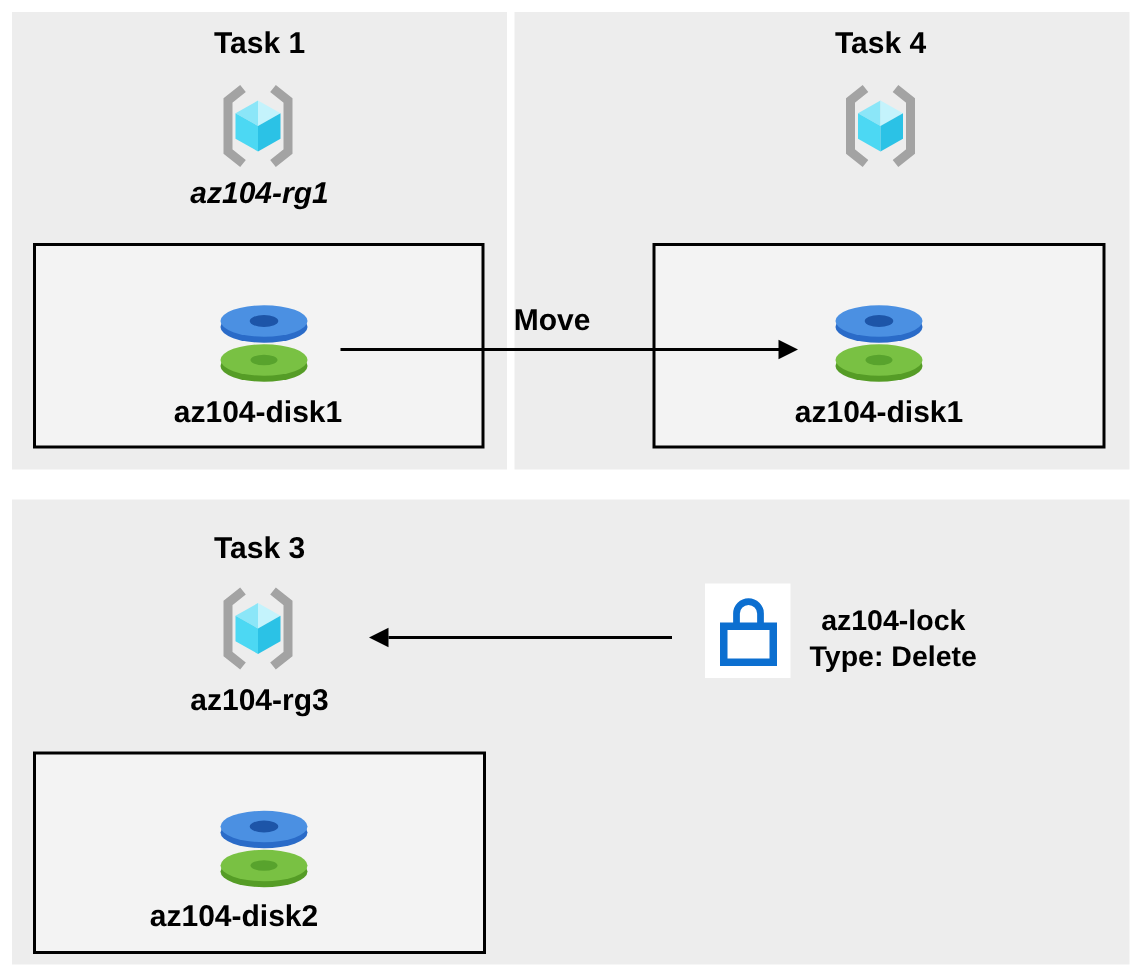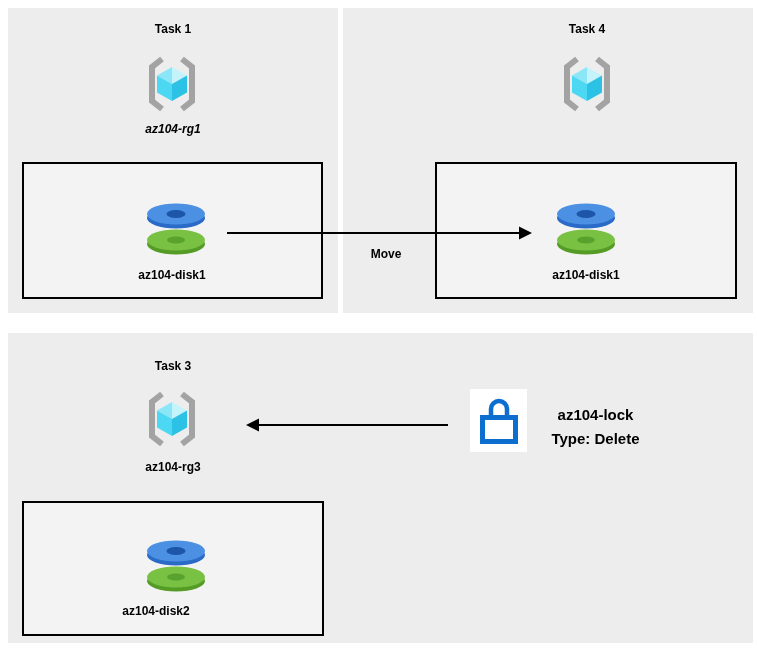--- a/index.html
+++ b/index.html
@@ -19,38 +19,38 @@
   }
   .inner-box {
     position: absolute;
     box-sizing: border-box;
     background: var(--box-fill, #f3f3f3);
     border: 2px solid var(--border, #000);
   }
   .label {
     position: absolute;
     text-align: center;
-    font-size: 12px;
+    font-size: 20px;
     line-height: 18px;
     white-space: nowrap;
   }
   .icon-abs { position: absolute; }
   .lock-plate {
     position: absolute;
     left: 470px; top: 389px;
     width: 57px; height: 63px;
     background: #ffffff;
     display: flex; align-items: center; justify-content: center;
   }
   .lock-text {
     position: absolute;
     left: 528px; top: 403px;
     width: 135px;
     text-align: center;
-    font-size: 15px;
+    font-size: 19px;
     line-height: 24px;
   }
   svg { display: block; }
 </style>
 </head>
 <body>
 
 <div id="page">
 
   <div class="panel" style="left:8px; top:8px; width:330px; height:305px;"></div>
@@ -103,21 +103,21 @@
     <ellipse cx="30" cy="41" rx="29" ry="10.5" style="fill:var(--green-side)"></ellipse>
     <ellipse cx="30" cy="37" rx="29" ry="10.5" style="fill:var(--green-top)"></ellipse>
     <ellipse cx="30" cy="37" rx="9" ry="3.5" style="fill:var(--green-hole)"></ellipse>
     <ellipse cx="30" cy="15" rx="29" ry="10.5" style="fill:var(--blue-side)"></ellipse>
     <ellipse cx="30" cy="11" rx="29" ry="10.5" style="fill:var(--blue-top)"></ellipse>
     <ellipse cx="30" cy="11" rx="9.5" ry="4" style="fill:var(--blue-hole)"></ellipse>
   </svg>
 
   <div class="label" style="left:506px; top:266px; width:160px;">az104-disk1</div>
 
-  <div class="label" style="left:356px; top:205px; width:60px;margin-top:40px;">Move</div>
+  <div class="label" style="left:338px; top:205px; width:60px;">Move</div>
   <svg class="icon-abs" style="left:226px; top:220px;" width="310" height="26" viewBox="0 0 310 26">
     <line x1="1" y1="13" x2="294" y2="13" style="stroke:var(--arrow)" stroke-width="2"></line>
     <polygon points="293,6.5 306,13 293,19.5" style="fill:var(--arrow)"></polygon>
   </svg>
 
   <div class="label" style="left:108px; top:357px; width:130px;">Task 3</div>
 
   <svg class="icon-abs" style="left:140px; top:389px;" width="64" height="60" viewBox="0 0 64 60">
     <path d="M22 5 L12 13 L12 47 L22 55" fill="none" style="stroke:var(--bracket)" stroke-width="6"></path>
     <path d="M42 5 L52 13 L52 47 L42 55" fill="none" style="stroke:var(--bracket)" stroke-width="6"></path>

